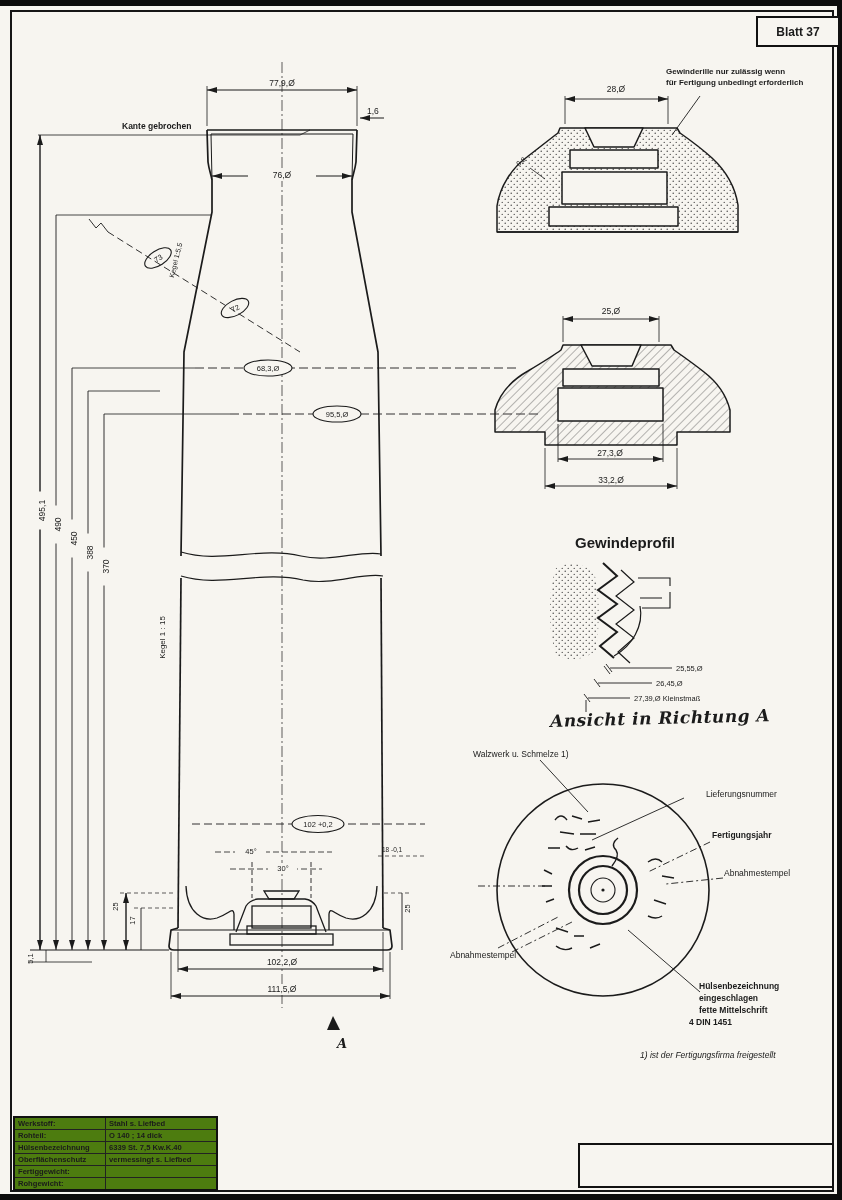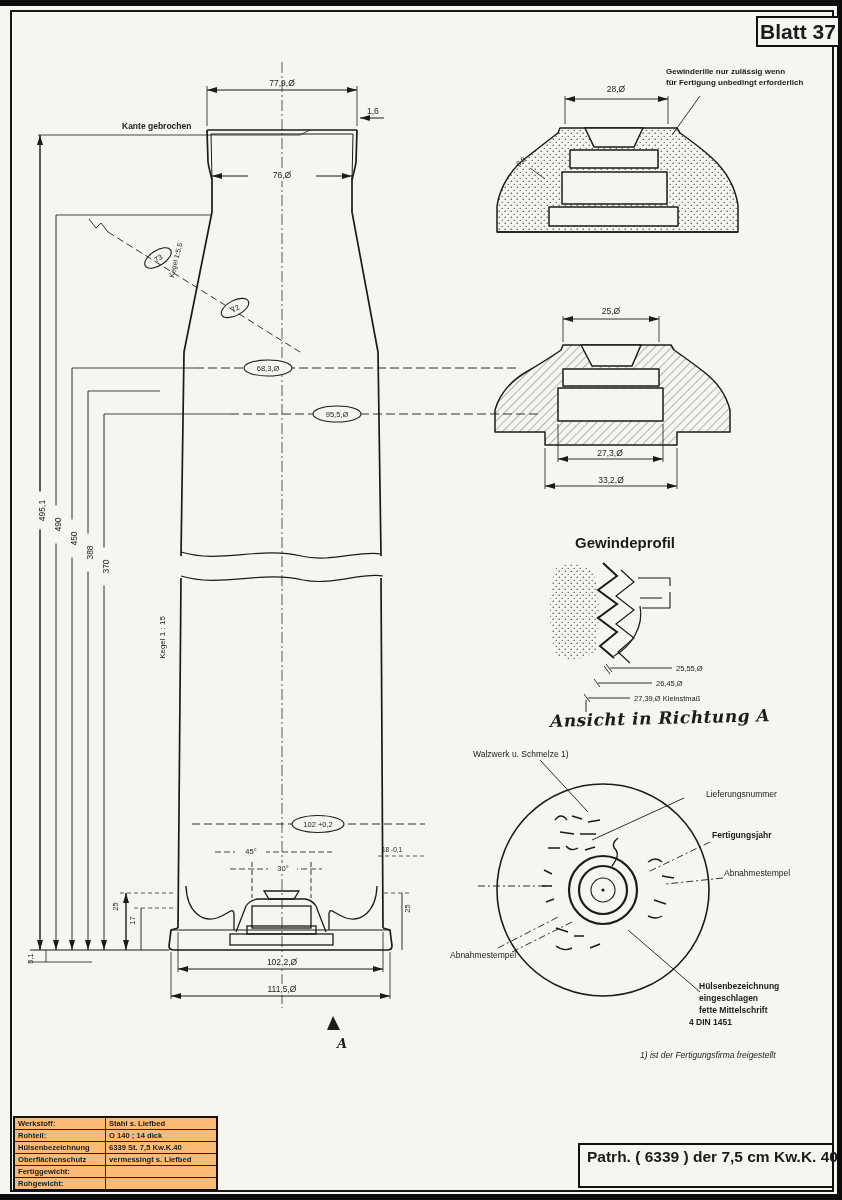--- a/index.html
+++ b/index.html
@@ -8,26 +8,26 @@
   .bar{position:absolute;background:#0c0c0c;}
   #frame{position:absolute;left:10px;top:10px;width:820px;height:1178px;border:2px solid #161616;}
   .lbl{position:absolute;font-size:8.5px;line-height:11px;white-space:nowrap;color:#1b1b1b;}
   .b{font-weight:bold;}
   .c{text-align:center;}
   .bgp{background:#f7f5f0;padding:0 2px;}
   .rot{transform:rotate(-90deg);}
   .tiny{font-size:7px;}
   .small{font-size:7.5px;}
   #blatt{position:absolute;left:756px;top:16px;width:80px;height:27px;border:2.5px solid #111;
-         font-size:21px;font-weight:bold;display:flex;align-items:center;justify-content:center;background:#f7f5f0;}
+         font-size:12px;font-weight:bold;display:flex;align-items:center;justify-content:center;background:#f7f5f0;}
   #ansicht-title{position:absolute;left:550px;top:708px;font-family:"DejaVu Serif",serif;
          font-style:italic;font-weight:bold;font-size:17px;transform:rotate(-1.5deg);letter-spacing:.5px;}
   #view-a-label{position:absolute;left:337px;top:1036px;font-family:"DejaVu Serif",serif;
          font-style:italic;font-size:13px;font-weight:bold;}
-  #spec-table{position:absolute;left:13px;top:1116px;border:2px solid #111;background:#fdba74;}
+  #spec-table{position:absolute;left:13px;top:1116px;border:2px solid #111;background:#4d7c0f;}
   #spec-table .row{display:flex;}
   #spec-table .cell{border-bottom:1.2px solid #222;font-size:7.6px;font-weight:bold;
         padding:1px 3px 0 3px;height:10px;overflow:hidden;}
   #spec-table .k{width:84px;border-right:1.2px solid #222;}
   #spec-table .v{width:104px;}
   #spec-table .row:last-child .cell{border-bottom:none;}
   #title-block{position:absolute;left:578px;top:1143px;width:256px;height:45px;border:2px solid #111;
         background:#f7f5f0;padding:2px 7px;box-sizing:border-box;}
   #title-block div{font-size:15.5px;font-weight:bold;line-height:20px;white-space:nowrap;}
   svg{position:absolute;left:0;top:0;}
@@ -303,16 +303,15 @@
       <div class="cell k">Fertiggewicht:</div>
       <div class="cell v"></div>
     </div>
     <div class="row">
       <div class="cell k">Rohgewicht:</div>
       <div class="cell v"></div>
     </div>
   </div>
 
   <div id="title-block">
-    <div>Patrh. ( 6339 ) der 7,5 cm Kw.K. 40</div>
   </div>
 
 </div>
 
 </body></html>

